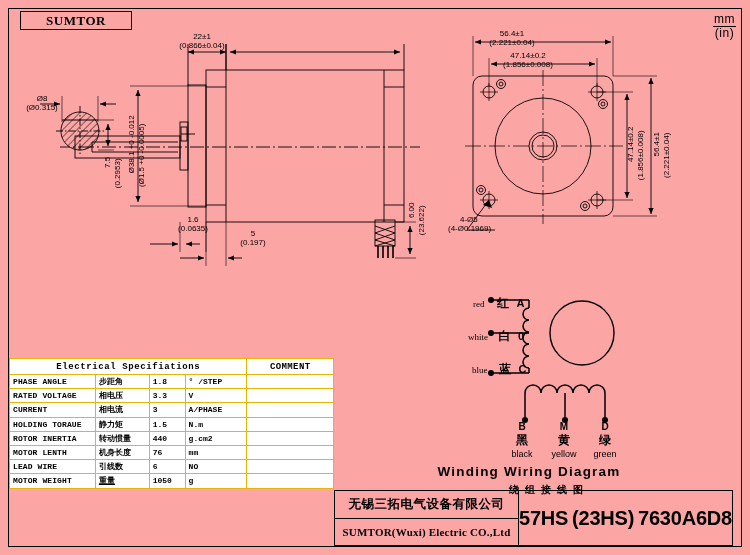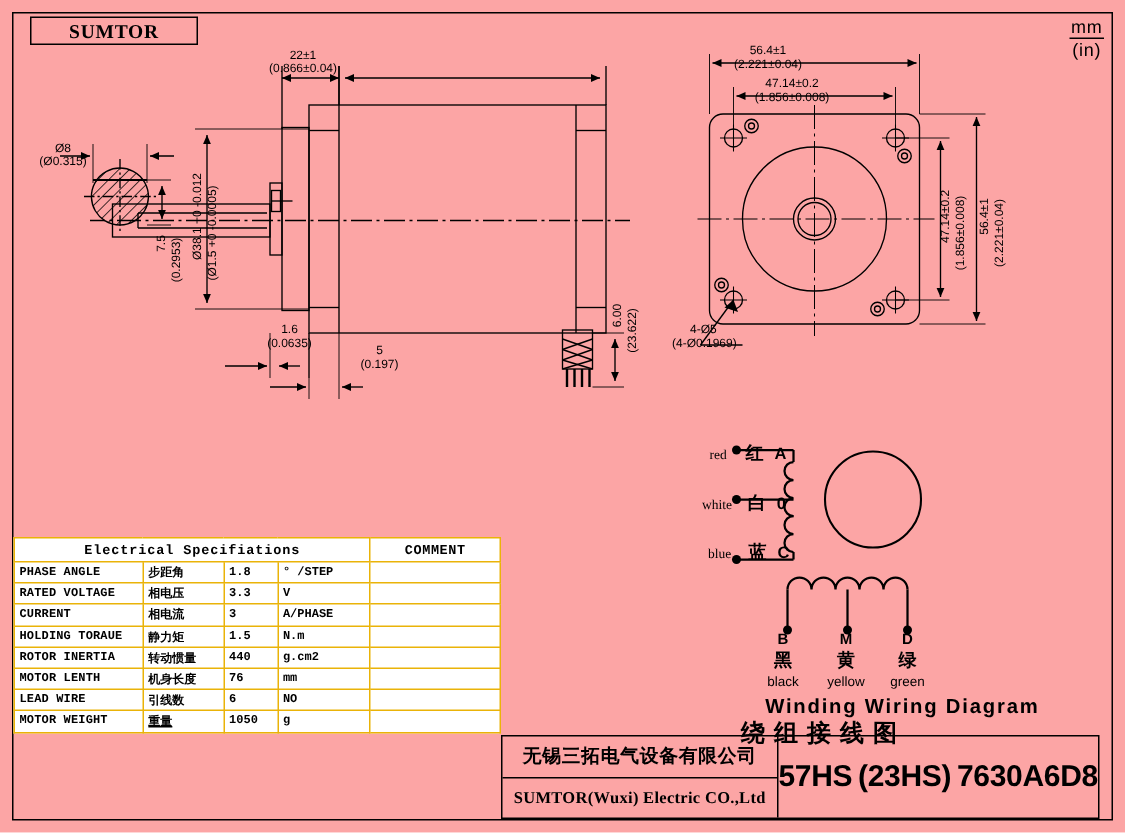--- a/index.html
+++ b/index.html
@@ -123,21 +123,21 @@
   .wlab-en { font-size: 9px; font-style: normal; }
   .wlab-cn {
     font-family: "DejaVu Sans", sans-serif; font-size: 12px; font-weight: bold;
   }
   .wlab-ph { font-size: 11px; font-weight: bold; }
   #wd-title-en {
     font-size: 13.5px; font-weight: bold; letter-spacing: 1.2px; color: #000;
     white-space: nowrap; font-family: "Liberation Sans", sans-serif;
   }
   #wd-title-cn {
-    font-family: Liberation Serif, serif; font-size: 16px; font-weight: bold;
+    font-family: Liberation Serif, serif; font-size: 10px; font-weight: bold;
     letter-spacing: 6px; color: #000; white-space: nowrap;
   }
   .term-letter { font-size: 10px; font-weight: bold; color: #000; }
   .term-cn { font-family: "DejaVu Sans", sans-serif; font-size: 12px; font-weight: bold; color: #000; }
   .term-en { font-size: 9px; color: #000; }
   svg { display: block; }
 </style>
 </head>
 <body>
 
@@ -467,21 +467,21 @@
     <div class="term-letter">M</div>
     <div class="term-cn">黄</div>
     <div class="term-en">yellow</div>
   </div>
   <div class="abs" style="left:586px; top:421px; width:38px; text-align:center;">
     <div class="term-letter">D</div>
     <div class="term-cn">绿</div>
     <div class="term-en">green</div>
   </div>
 
-  <div class="abs" style="left:443px; top:462px; width:250px; text-align:right;">
+  <div class="abs" style="left:404px; top:462px; width:250px; text-align:center;">
     <span id="wd-title-en">Winding Wiring Diagram</span>
   </div>
   <div class="abs" style="left:424px; top:479px; width:250px; text-align:center;">
     <span id="wd-title-cn">绕组接线图</span>
   </div>
 
   <table id="spec-table" class="abs">
     <thead>
       <tr>
         <th class="hdr-title" colspan="4">Electrical Specifiations</th>

